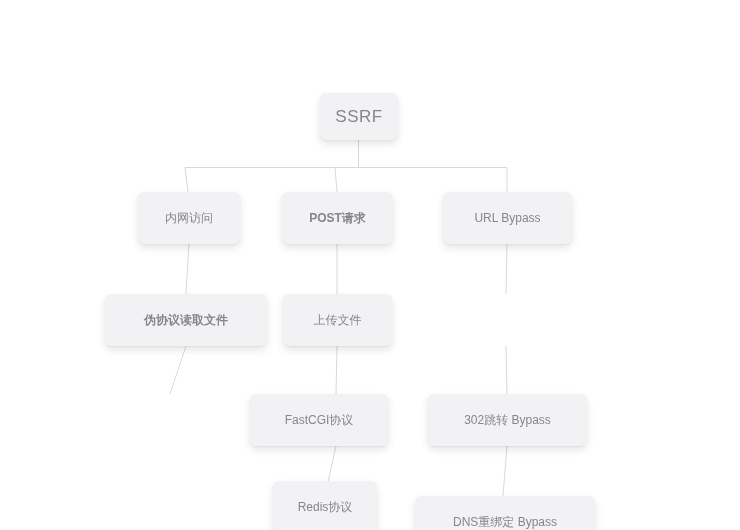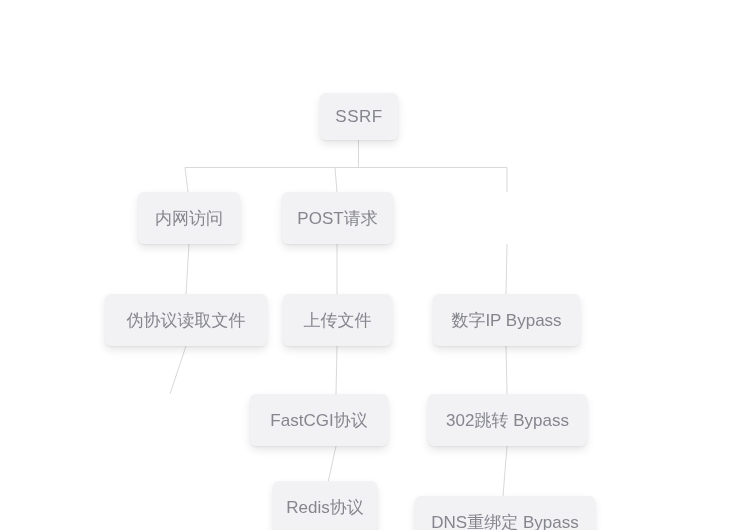--- a/index.html
+++ b/index.html
@@ -26,21 +26,21 @@
   }
   .node {
     position: absolute;
     background: #f2f2f4;
     border-radius: 6px;
     box-shadow: 0 4px 9px rgba(0,0,0,0.10), 0 1px 2px rgba(0,0,0,0.05);
     display: flex;
     align-items: center;
     justify-content: center;
     color: #85858e;
-    font-size: 17px;
+    font-size: 12px;
     white-space: nowrap;
     cursor: pointer;
     user-select: none;
   }
   .node-root { font-size: 17px; letter-spacing: 0.5px; }
   .page-divider {
     position: absolute;
     left: 0;
     top: 523px;
     width: 740px;
@@ -72,28 +72,28 @@
     <line x1="506" y1="305" x2="507" y2="353"></line>
 
     <line x1="336" y1="405" x2="325" y2="455"></line>
     <line x1="507" y1="405" x2="503" y2="455"></line>
   </svg>
 
   <div class="node node-root" style="left:320px; top:52px;  width:78px;  height:47px;">SSRF</div>
 
   <div class="node" style="left:138px; top:151px; width:102px; height:52px;">内网访问</div>
 
-  <div class="node" style="left:282px; top:151px; width:111px; height:52px;">POST请求</div>
+  <div class="node" style="left:282px; top:151px; width:111px; height:52px;font-weight:bold;">POST请求</div>
 
+  <div class="node" style="left:443px; top:151px; width:129px; height:52px;">URL Bypass</div>
 
-  <div class="node" style="left:105px; top:253px; width:162px; height:52px;">伪协议读取文件</div>
+  <div class="node" style="left:105px; top:253px; width:162px; height:52px;font-weight:bold;">伪协议读取文件</div>
 
   <div class="node" style="left:283px; top:253px; width:109px; height:52px;">上传文件</div>
 
-  <div class="node" style="left:433px; top:253px; width:147px; height:52px;">数字IP Bypass</div>
 
 
   <div class="node" style="left:250px; top:353px; width:138px; height:52px;">FastCGI协议</div>
 
   <div class="node" style="left:428px; top:353px; width:159px; height:52px;">302跳转 Bypass</div>
 
   <div class="node" style="left:273px; top:440px; width:104px; height:52px;">Redis协议</div>
 
   <div class="node" style="left:415px; top:455px; width:180px; height:52px;">DNS重绑定 Bypass</div>
 

